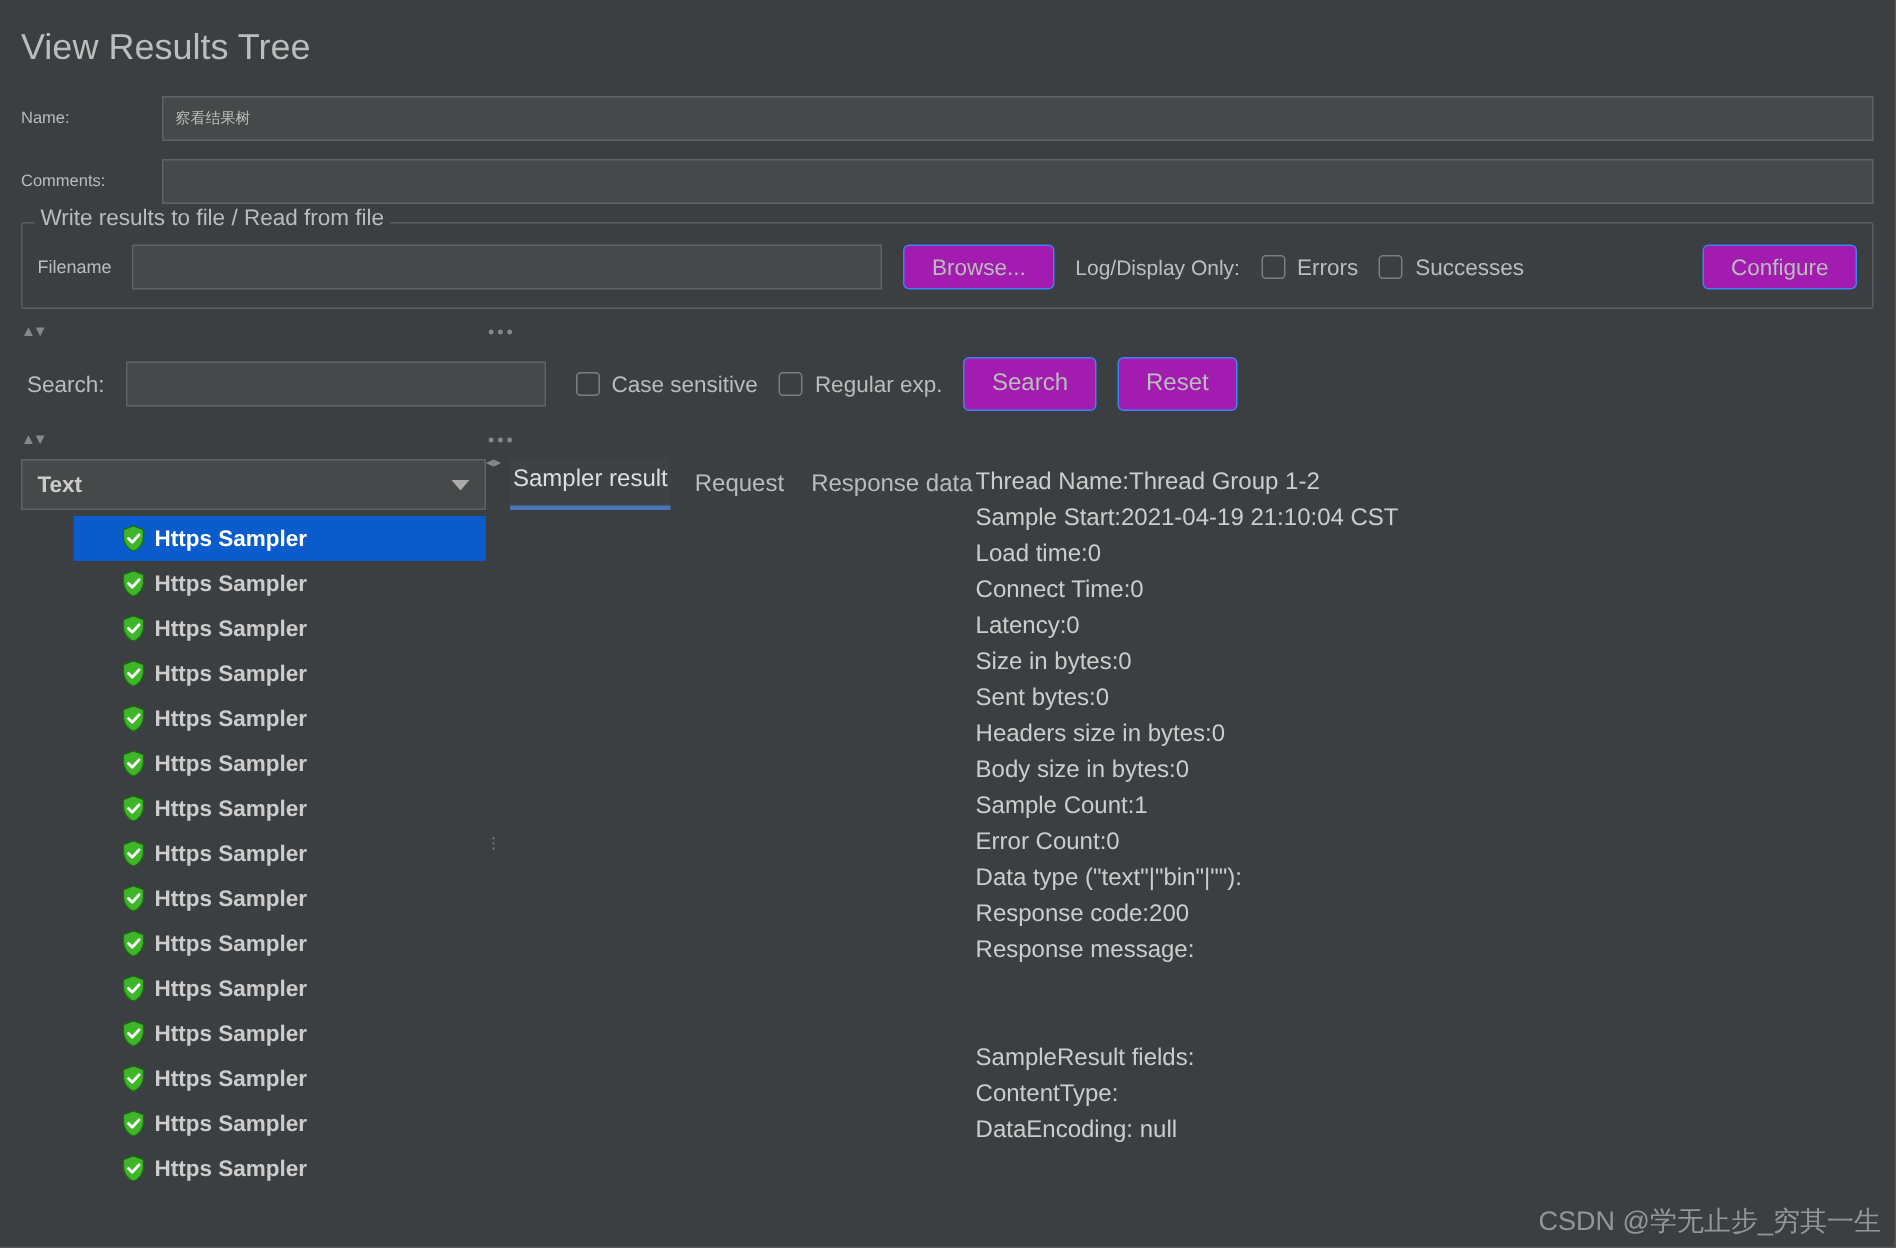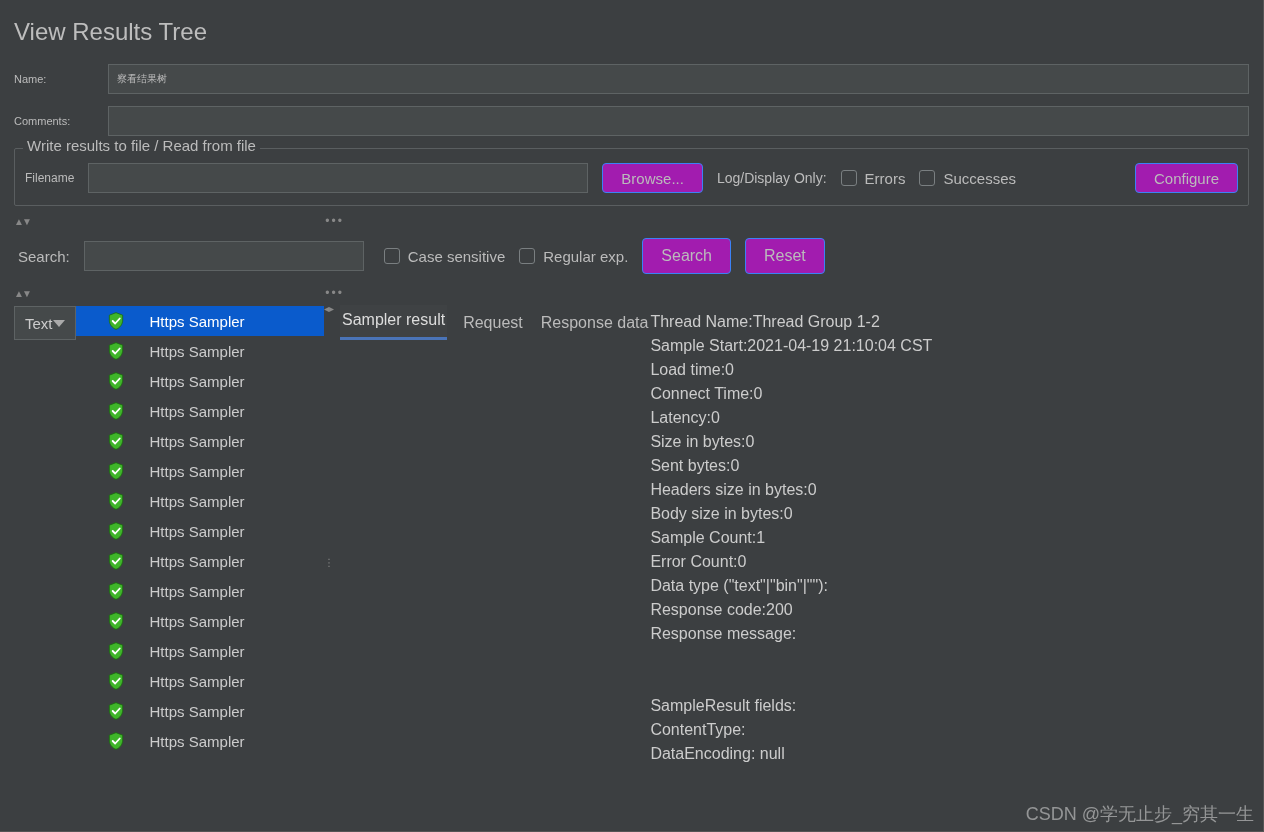--- a/index.html
+++ b/index.html
@@ -23,28 +23,28 @@
   .collapse-bar{display:flex;align-items:center;height:18px;margin-top:6px;margin-bottom:4px;}
   .collapse-bar .arrows{display:flex;gap:0;color:#888;font-size:10px;letter-spacing:-2px;}
   .collapse-bar .dots{flex:1;text-align:center;color:#888;font-size:12px;letter-spacing:2px;}
   
   .search-row{display:flex;align-items:center;gap:14px;margin:8px 0 10px 0;}
   .search-row label{font-size:15px;color:#bbb;margin-left:4px;}
   input.searchfield{width:280px;height:30px;background:#45494a;border:1px solid #5e6364;outline:none;color:#bbb;padding:0 8px;font-size:15px;margin-right:6px;}
   .btn.big{height:36px;padding:0 18px;font-size:16px;}
   
   .split{display:flex;gap:0;height:508px;}
-  .left{width:310px;display:flex;flex-direction:row;border-right:0;}
+  .left{width:310px;display:flex;flex-direction:column;border-right:0;font-weight:bold;}
   .vgutter{width:10px;position:relative;display:flex;flex-direction:column;align-items:center;justify-content:center;}
   .vgutter .grip{font-size:10px;color:#888;line-height:6px;}
   .right{flex:1;display:flex;flex-direction:row;padding-left:6px;}
   .dropdown{height:34px;background:#45494a;border:1px solid #5e6364;display:flex;align-items:center;justify-content:space-between;padding:0 10px;font-size:15px;color:#ccc;margin-bottom:4px;cursor:pointer;}
   .dropdown .caret{width:0;height:0;border-left:6px solid transparent;border-right:6px solid transparent;border-top:7px solid #aaa;}
   .tree{flex:1;overflow:hidden;}
-  .tree-item{display:flex;align-items:center;height:30px;padding-left:30px;gap:24px;font-size:15px;color:#ccc;cursor:pointer;}
+  .tree-item{display:flex;align-items:center;height:30px;padding-left:30px;gap:4px;font-size:15px;color:#ccc;cursor:pointer;margin-left:35px;}
   .tree-item.sel{background:#0a5bcc;color:#fff;}
   .shield-icon{width:20px;height:20px;flex-shrink:0;}
   
   .tabs{display:flex;gap:14px;height:34px;align-items:flex-end;border-bottom:0;margin-bottom:8px;}
   .tab{padding:6px 2px 8px 2px;font-size:16px;color:#bbb;cursor:pointer;}
   .tab.active{border-bottom:3px solid #4a74b8;color:#ddd;background:rgba(255,255,255,0.02);}
   .details{font-size:16px;line-height:24px;color:#ccc;white-space:pre-line;padding-top:4px;}
   
   .watermark{position:absolute;right:10px;bottom:6px;font-size:18px;color:rgba(220,220,220,0.55);pointer-events:none;}
   .tiny-arrows{font-size:10px;color:#888;line-height:5px;}

